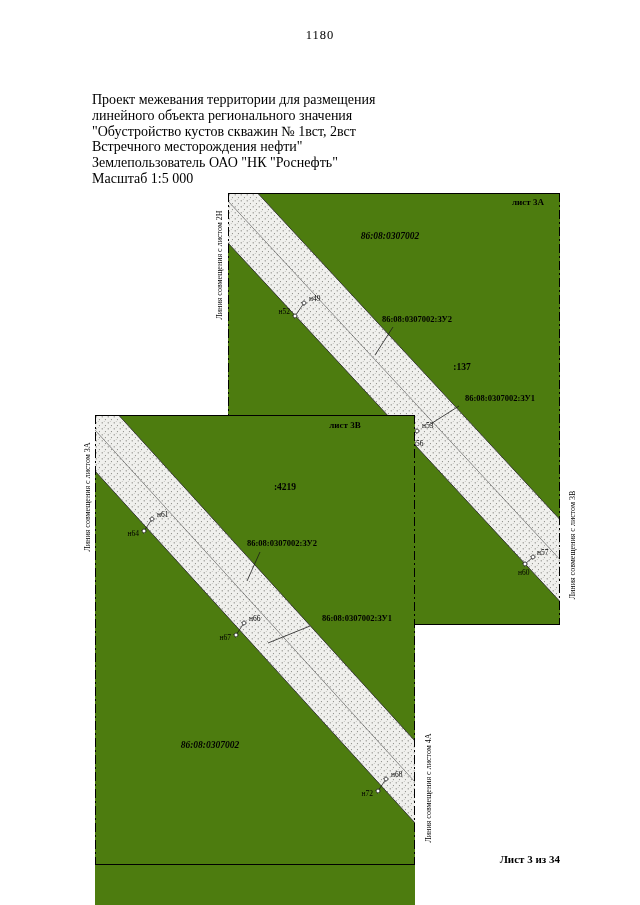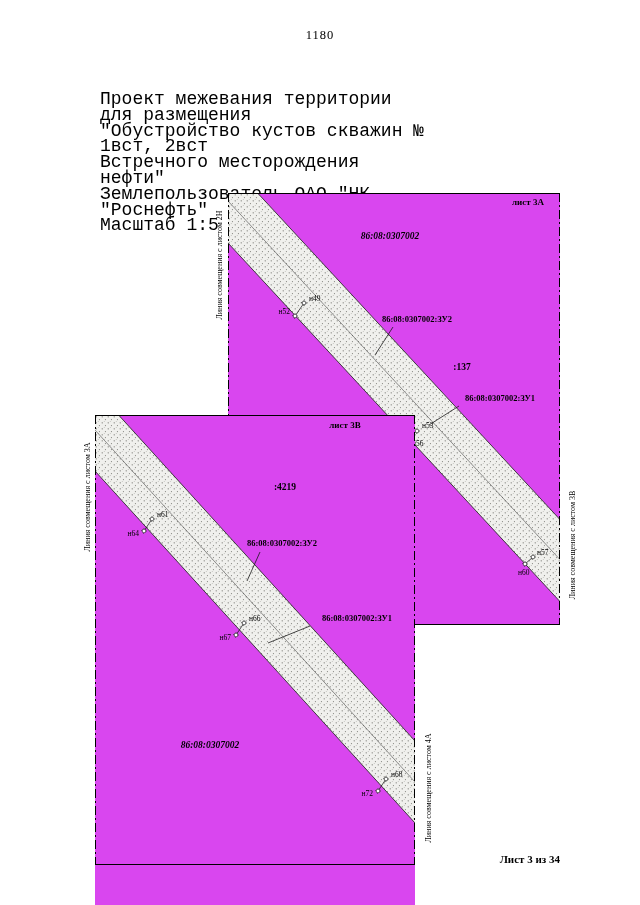--- a/index.html
+++ b/index.html
@@ -2,24 +2,24 @@
 <html><head>
 <meta charset="utf-8">
 <style>
   html,body{margin:0;padding:0;}
   body{width:640px;height:905px;background:#ffffff;position:relative;
        font-family:"Liberation Serif",serif;color:#000;overflow:hidden;}
 
   .pagenum{position:absolute;top:28px;left:0;width:640px;text-align:center;
            font-size:12.5px;letter-spacing:1px;}
 
-  .header{position:absolute;left:100px;top:92px;width:330px;
-          font-size:18px;line-height:15.8px;font-family:Liberation Mono, monospace;}
+  .header{position:absolute;left:92px;top:92px;width:330px;
+          font-size:14px;line-height:15.8px;}
 
-  .sheet{position:absolute;background:#d946ef;text-align:center;}
+  .sheet{position:absolute;background:#4d7c0f;text-align:center;}
   #sheet3a{left:228px;top:193px;width:332px;height:432px;z-index:1;}
   #sheet3b{left:95px;top:415px;width:320px;height:518px;z-index:2;}
   .sheet svg{display:block;}
 
   svg text{fill:#000;font-family:"Liberation Serif",serif;}
   .frame-solid{stroke:#000;stroke-width:1;fill:none;}
   .frame-dash{stroke:#000;stroke-width:1;fill:none;stroke-dasharray:9 3 2 3;}
   .band-edge{stroke:#2e2e2e;stroke-width:0.9;}
   .band-mid{stroke:#4a4a4a;stroke-width:0.6;}
   .leader{stroke:#1c1c1c;stroke-width:0.8;}
@@ -37,20 +37,21 @@
   .footer{position:absolute;top:853px;left:440px;width:120px;
           text-align:right;font-size:11px;z-index:6;font-weight:bold;}
 </style>
 </head>
 <body>
 
 <div class="pagenum">1180</div>
 
 <div class="header">
   <div>Проект межевания территории для размещения</div>
+  <div>линейного объекта регионального значения</div>
   <div>"Обустройство кустов скважин № 1вст, 2вст</div>
   <div>Встречного месторождения нефти"</div>
   <div>Землепользователь ОАО "НК "Роснефть"</div>
   <div>Масштаб 1:5 000</div>
 </div>
 
 <div class="sheet" id="sheet3a">
   <svg width="332" height="432" viewBox="0 0 332 432">
     <defs>
       <pattern id="stippleA" width="6" height="6" patternUnits="userSpaceOnUse">

